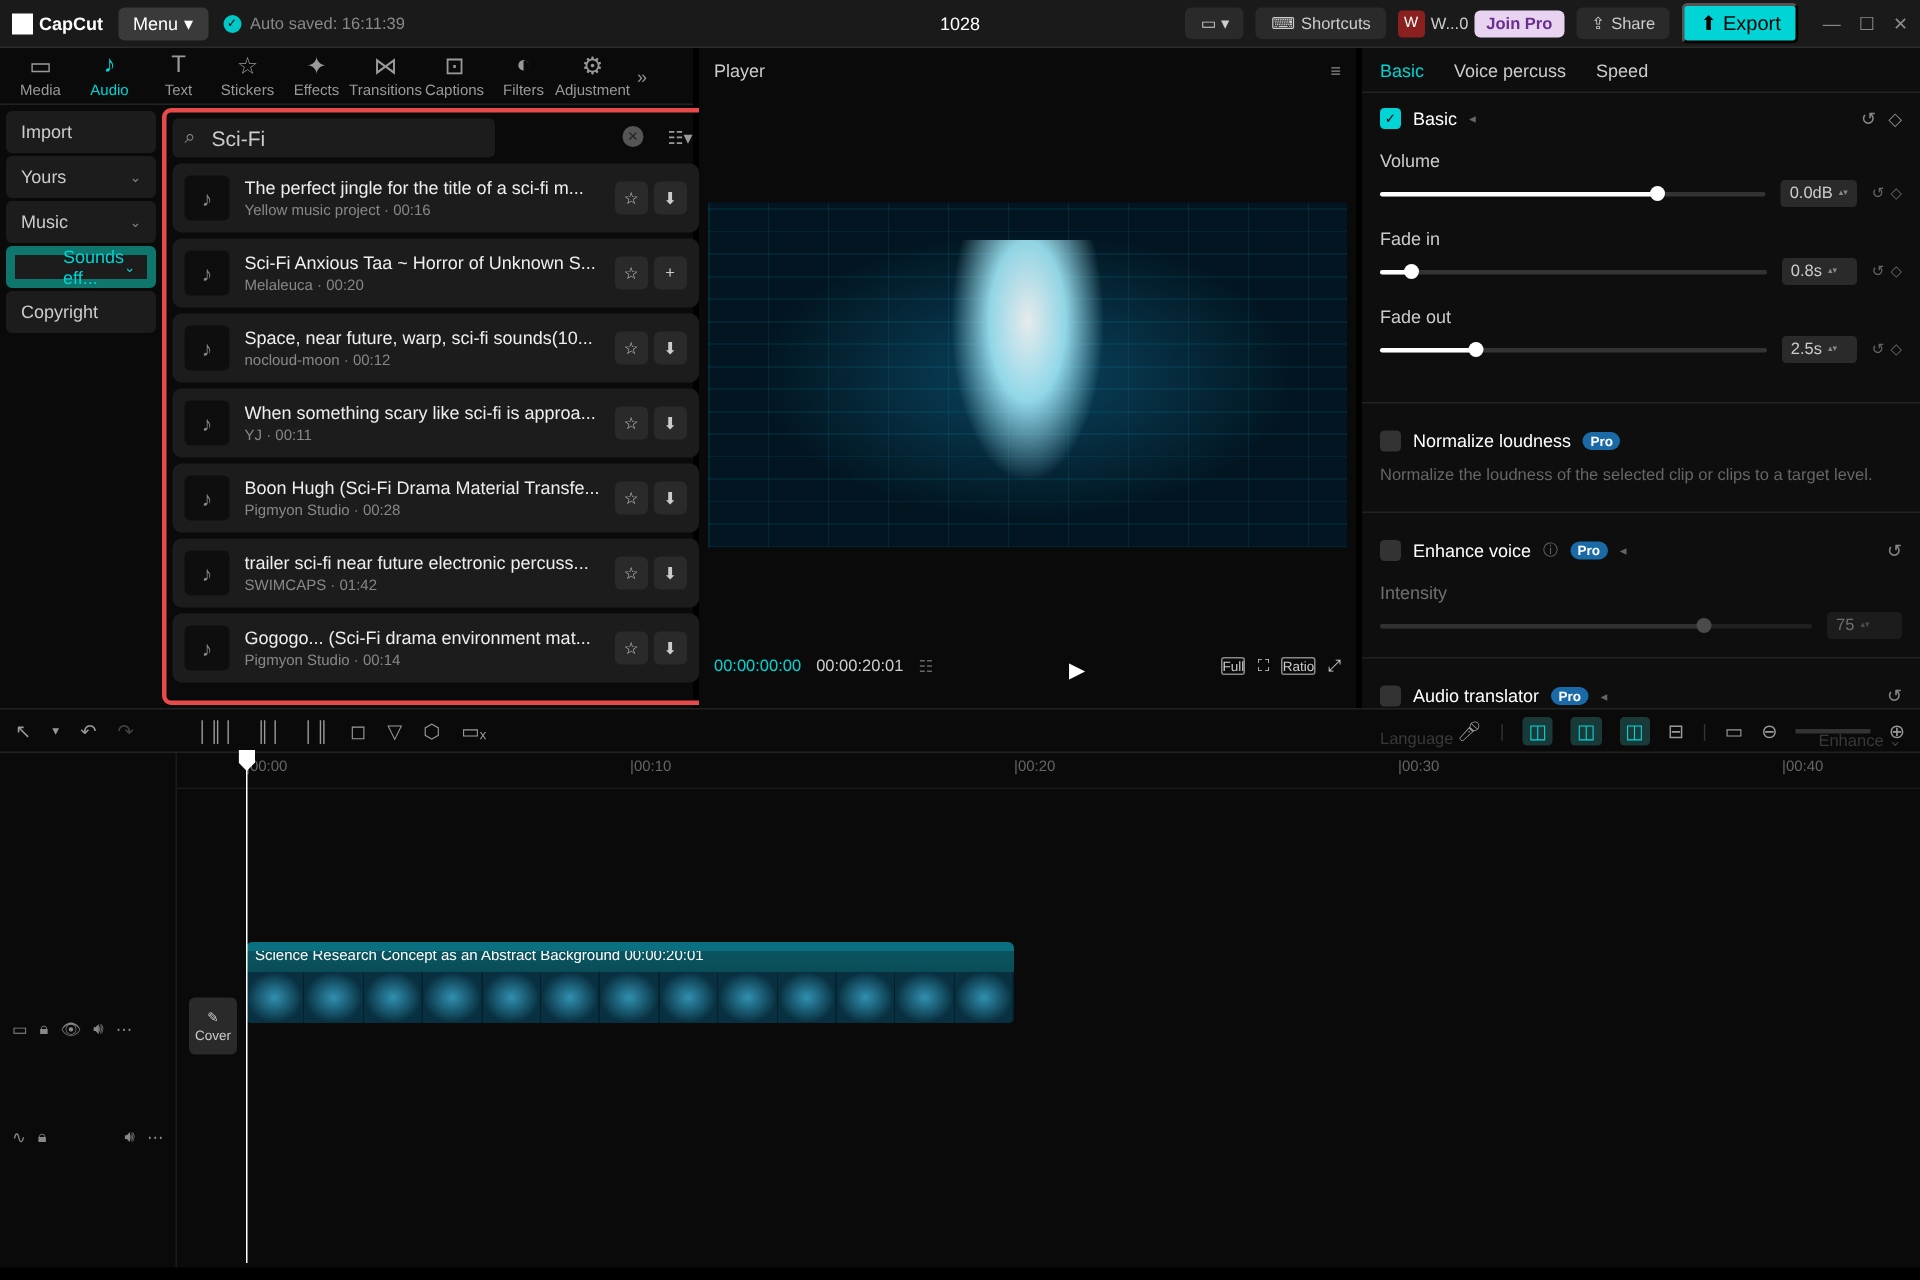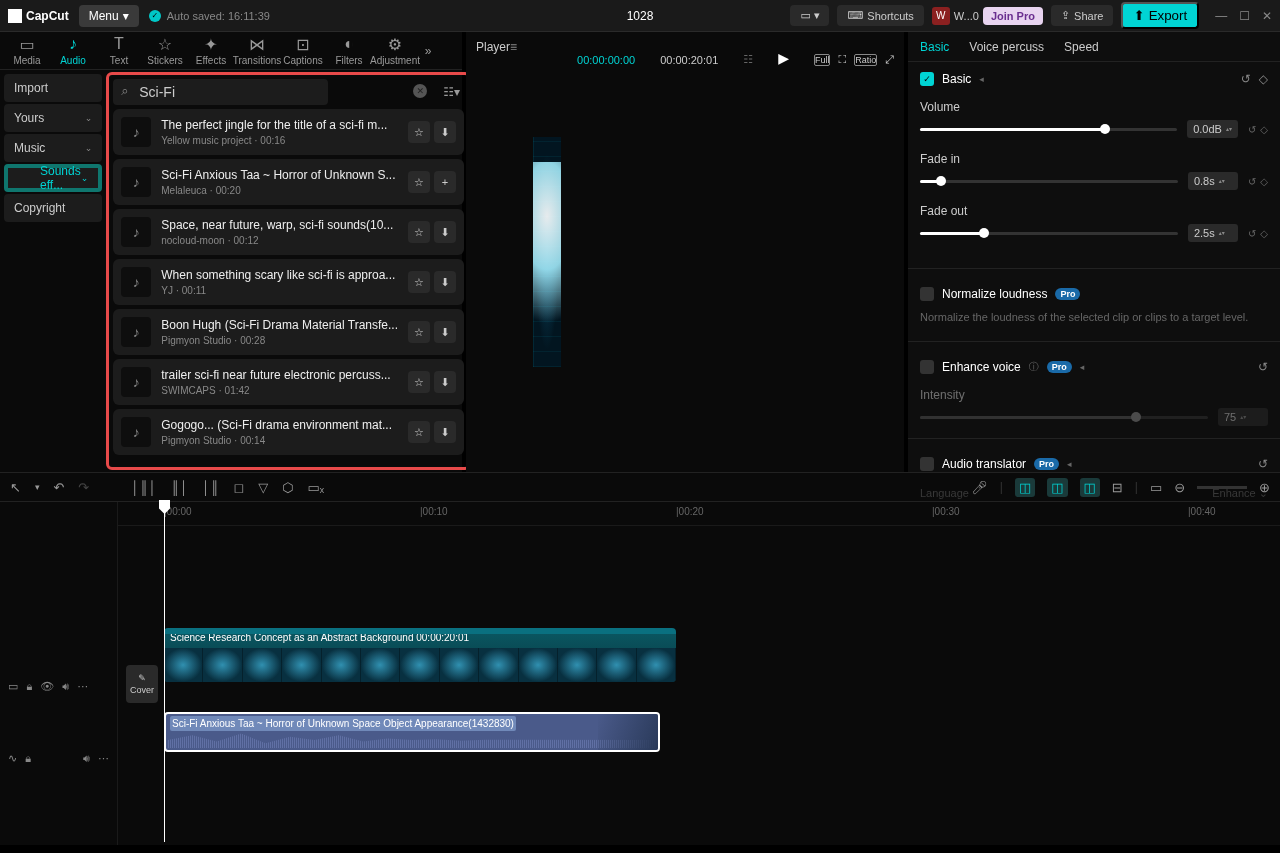--- a/index.html
+++ b/index.html
@@ -26,47 +26,47 @@
 .media-tab.active { color: #00d4d4; }
 .tab-icon { width: 18px; height: 18px; display: flex; align-items: center; justify-content: center; font-size: 16px; }
 .more-tabs { width: 20px; color: #999; display: flex; align-items: center; justify-content: center; }
 
 
 .main { display: flex; height: 440px; }
 .left-panel { width: 462px; display: flex; background: #0a0a0a; }
 .sidebar { width: 108px; padding: 4px; }
 .sidebar-item { height: 28px; display: flex; align-items: center; padding: 0 10px; color: #ccc; font-size: 12px; border-radius: 4px; margin-bottom: 2px; justify-content: space-between; background: #1c1c1c; cursor: pointer; }
 .sidebar-item.import { }
-.sidebar-item.highlighted { border: 4px solid #0f766e; color: #00d4d4; padding-left: 32px; }
+.sidebar-item.highlighted { border: 6px solid #0f766e; color: #00d4d4; padding-left: 32px; }
 .chev { font-size: 9px; color: #888; }
 
 .sound-list-wrap { flex: 1; border: 3px solid #e84a4a; border-radius: 6px; margin: 2px 2px 2px 0; padding: 4px; }
 .search-row { display: flex; align-items: center; gap: 6px; margin-bottom: 4px; }
 .search-input { flex: 1; background: #1c1c1c; border: none; border-radius: 4px; padding: 5px 8px 5px 26px; color: #ccc; font-size: 14px; }
 .search-wrap { position: relative; flex: 1; }
 .search-wrap::before { content: "⌕"; position: absolute; left: 8px; top: 4px; color: #888; font-size: 13px; }
 .clear-x { position: absolute; right: 6px; top: 5px; width: 14px; height: 14px; border-radius: 50%; background: #555; color: #222; font-size: 9px; display: flex; align-items: center; justify-content: center; }
 .filter-icon { color: #999; font-size: 12px; padding: 0 4px; }
 
 .sound-item { display: flex; align-items: center; background: #1c1c1c; border-radius: 6px; padding: 8px; margin-bottom: 4px; gap: 10px; }
 .sound-thumb { width: 30px; height: 30px; background: #0e0e0e; border-radius: 4px; display: flex; align-items: center; justify-content: center; color: #888; font-size: 14px; }
 .sound-info { flex: 1; min-width: 0; }
 .sound-title { color: #eee; font-size: 12px; font-weight: 500; white-space: nowrap; overflow: hidden; text-overflow: ellipsis; }
 .sound-meta { color: #888; font-size: 10px; margin-top: 3px; }
 .sound-actions { display: flex; gap: 4px; }
 .sound-act-btn { width: 22px; height: 22px; background: #2a2a2a; border-radius: 4px; display: flex; align-items: center; justify-content: center; color: #ccc; font-size: 11px; }
 
 
-.player-panel { flex: 1; background: #0a0a0a; margin: 0 4px; display: flex; }
+.player-panel { flex: 1; background: #0a0a0a; margin: 0 4px; display: flex; flex-direction: column; }
 .player-header { height: 30px; display: flex; align-items: center; padding: 0 10px; color: #ccc; font-size: 12px; justify-content: space-between; }
 .player-video { flex: 1; margin: 2px 6px; display: flex; align-items: center; justify-content: center; }
 .video-canvas { width: 100%; height: 230px; background: radial-gradient(ellipse at center, #0a4560 0%, #021520 60%); position: relative; overflow: hidden; }
 .video-humanoid { position: absolute; left: 50%; top: 50%; transform: translate(-50%, -50%); width: 120px; height: 180px; background: radial-gradient(ellipse at 50% 30%, #fff 0%, #a0e8f8 30%, transparent 60%); opacity: 0.9; }
 .video-overlay { position: absolute; inset: 0; background: repeating-linear-gradient(0deg, rgba(0,200,230,0.08) 0, rgba(0,200,230,0.08) 1px, transparent 1px, transparent 15px), repeating-linear-gradient(90deg, rgba(0,200,230,0.1) 0, rgba(0,200,230,0.1) 1px, transparent 1px, transparent 40px); }
-.player-controls { height: 34px; display: flex; align-items: flex-end; padding: 0 10px; gap: 25px; font-size: 11px; }
+.player-controls { height: 34px; display: flex; align-items: flex-start; padding: 0 10px; gap: 10px; font-size: 11px; }
 .time-current { color: #00d4d4; }
 .time-total { color: #ccc; }
 .play-btn { margin: 0 auto; color: #fff; font-size: 14px; }
 .pc-right { display: flex; gap: 8px; align-items: center; }
 .pc-badge { border: 1px solid #888; padding: 0 0; border-radius: 2px; font-size: 9px; color: #ccc; }
 
 
 .inspector { width: 372px; background: #0e0e0e; }
 .insp-tabs { height: 30px; display: flex; align-items: center; padding: 0 12px; gap: 20px; border-bottom: 1px solid #222; }
 .insp-tab { color: #ccc; font-size: 12px; padding: 6px 0; cursor: pointer; }
@@ -526,19 +526,14 @@
           <div class="thumb"></div>
           <div class="thumb"></div>
           <div class="thumb"></div>
           <div class="thumb"></div>
           <div class="thumb"></div>
           <div class="thumb"></div>
           <div class="thumb"></div>
           <div class="thumb"></div>
         </div>
     </div>
-    <div class="clip audio" style="left:46px">
-      <div class="clip-label">Sci-Fi Anxious Taa ~ Horror of Unknown Space Object Appearance(1432830)</div>
-      <div class="wave"></div>
-      <div class="fade"></div>
-    </div>
   </div>
 </div>
 
 </body></html>

